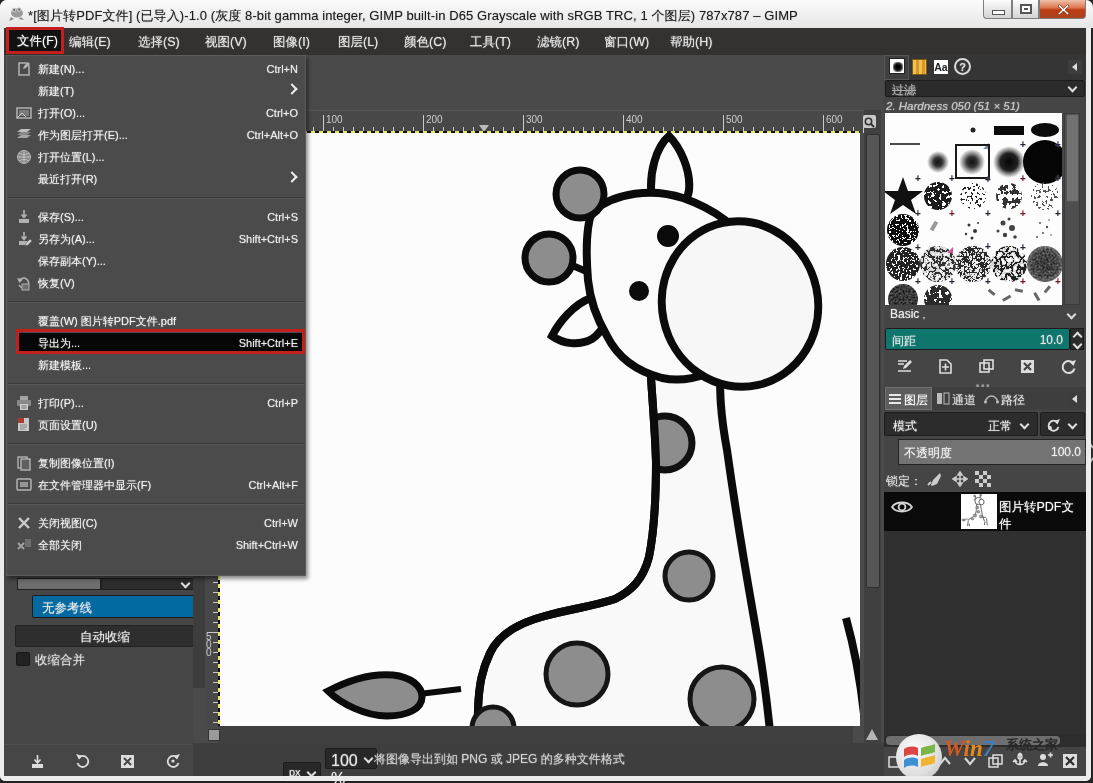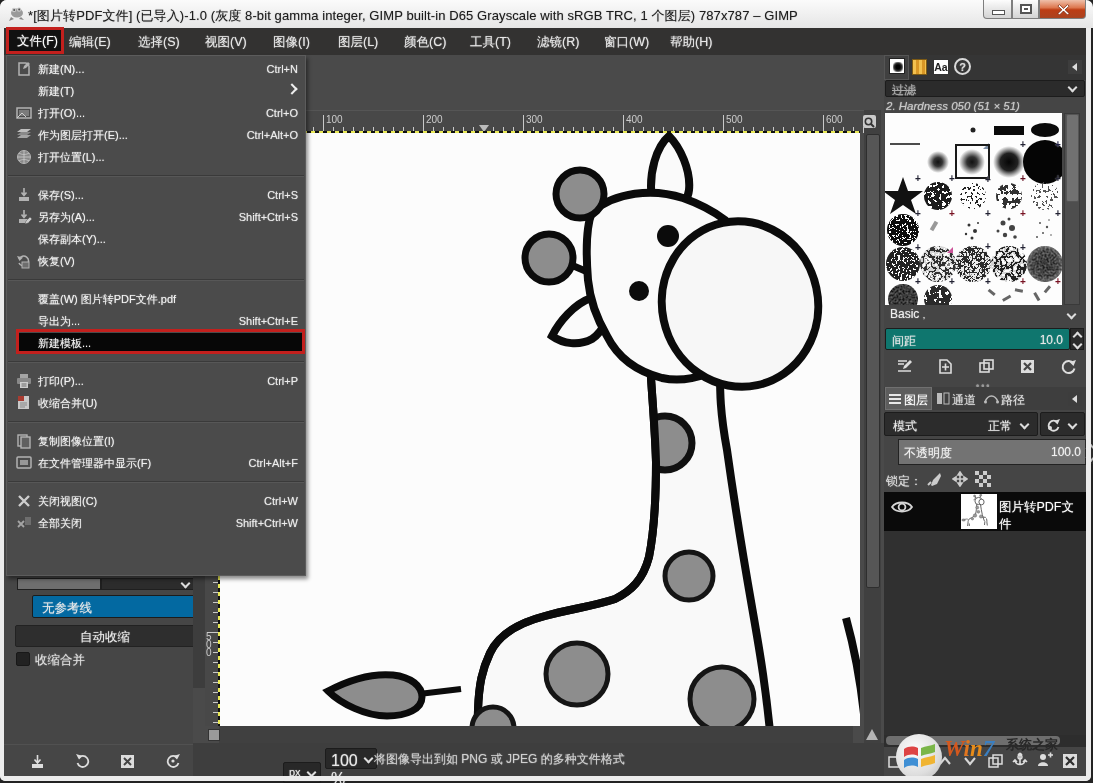--- a/index.html
+++ b/index.html
@@ -605,20 +605,24 @@
       <span class="lab">作为图层打开(E)...</span>
       <span class="sc">Ctrl+Alt+O</span>
     </div>
  <div class="mi">
       <svg class="ico" viewBox="0 0 16 16">
         <circle cx="8" cy="8" r="6.5" fill="#999" stroke="#ccc"></circle>
         <path d="M8 1.5 V14.5 M1.5 8 H14.5 M3 4 C6 6 10 6 13 4 M3 12 C6 10 10 10 13 12" stroke="#ddd" fill="none"></path>
       </svg>
       <span class="lab">打开位置(L)...</span>
     </div>
+ <div class="mi">
+      <span class="lab">最近打开(R)</span>
+      <span class="subarr"></span>
+    </div>
  <div class="msep"></div>
  <div class="mi">
       <svg class="ico" viewBox="0 0 16 16">
         <path d="M8 1 V8 M5.5 5.5 L8 8.5 L10.5 5.5" stroke="#ccc" stroke-width="1.6" fill="none"></path>
         <path d="M3 10 H13 V14 H3 Z" fill="#ccc"></path>
       </svg>
       <span class="lab">保存(S)...</span>
       <span class="sc">Ctrl+S</span>
     </div>
  <div class="mi">
@@ -662,21 +666,21 @@
       </svg>
       <span class="lab">打印(P)...</span>
       <span class="sc">Ctrl+P</span>
     </div>
  <div class="mi">
       <svg class="ico" viewBox="0 0 16 16">
         <rect x="2" y="1" width="11" height="13" fill="#e8e8e8"></rect>
         <path d="M2 1 H8 L8 6 H2 Z" fill="#c0392b"></path>
         <path d="M4 8 H11 M4 10 H11 M4 12 H9" stroke="#999"></path>
       </svg>
-      <span class="lab">收缩合并(U)</span>
+      <span class="lab">页面设置(U)</span>
     </div>
  <div class="msep"></div>
  <div class="mi">
       <svg class="ico" viewBox="0 0 16 16">
         <rect x="2" y="2" width="9" height="11" fill="none" stroke="#ccc" stroke-width="1.4"></rect>
         <rect x="5" y="4" width="9" height="11" fill="#666" stroke="#ccc" stroke-width="1.4"></rect>
       </svg>
       <span class="lab">复制图像位置(I)</span>
     </div>
  <div class="mi">

